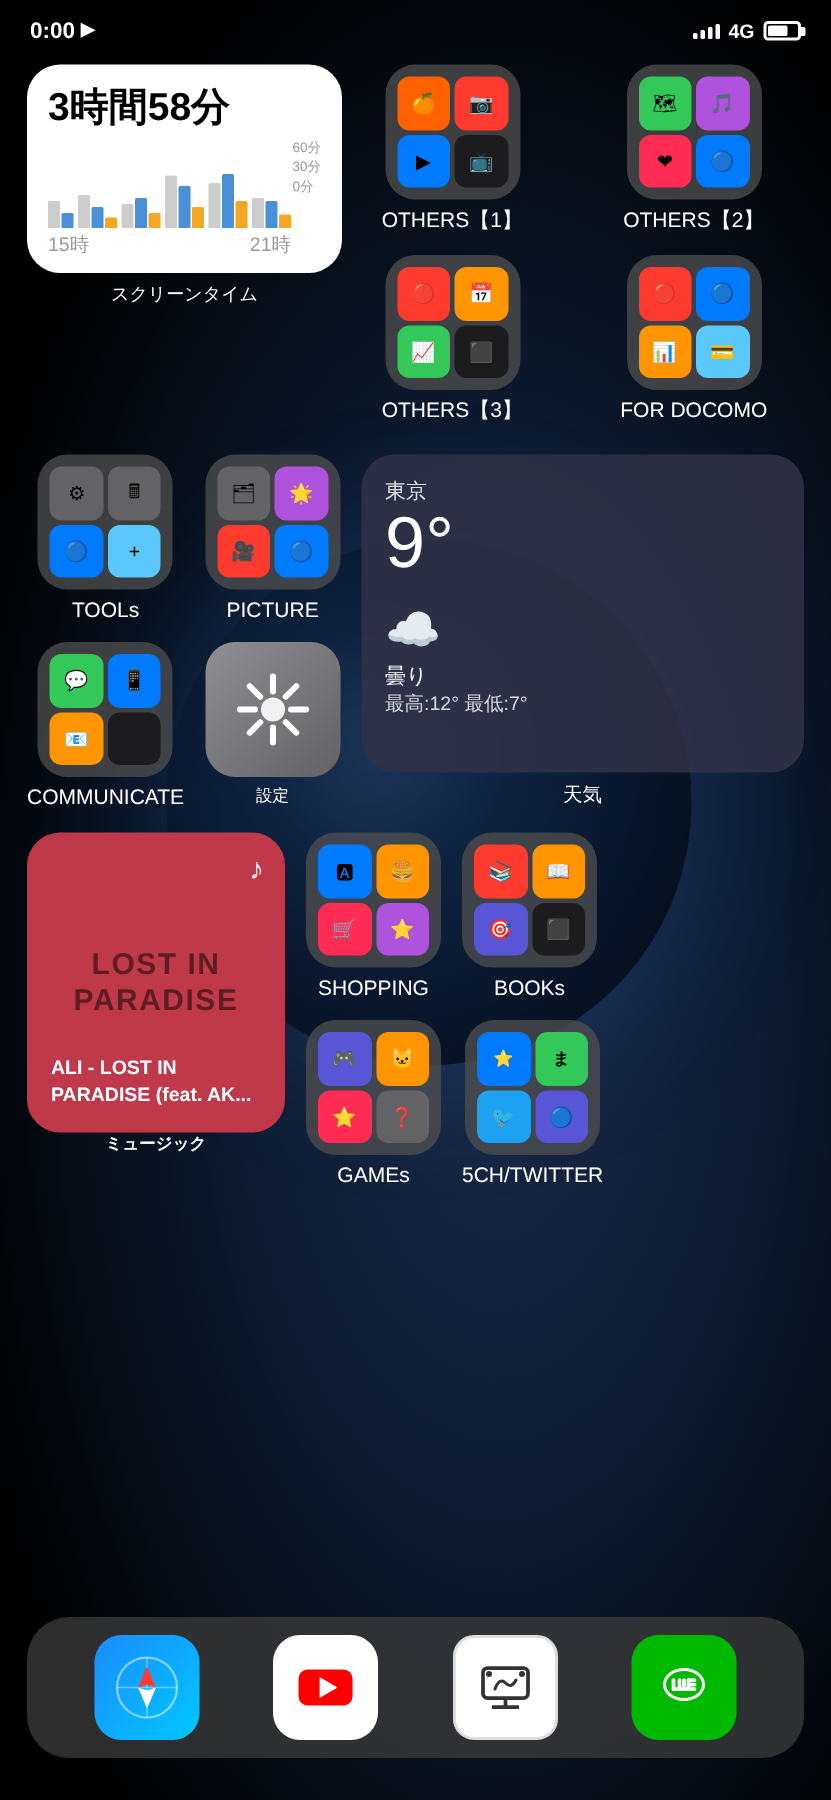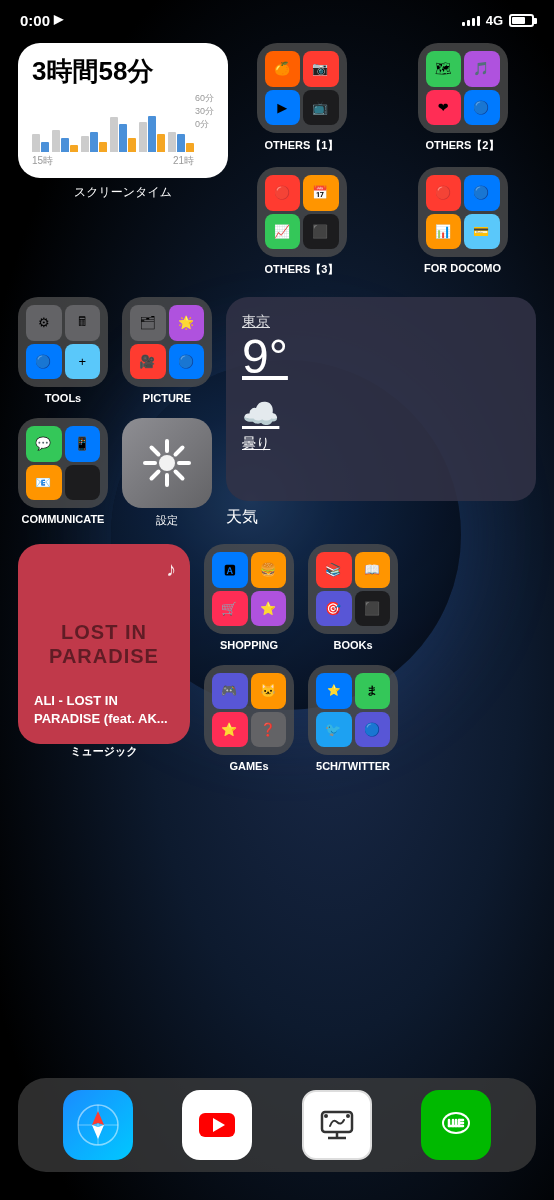--- a/index.html
+++ b/index.html
@@ -112,21 +112,21 @@
       align-items: flex-end;
       gap: 1px;
     }
     .chart-bar {
       border-radius: 1px 1px 0 0;
       width: 8px;
     }
     .st-time-labels {
       display: flex;
       justify-content: space-between;
-      font-size: 10px;
+      font-size: 13px;
       color: #999;
       margin-top: 2px;
       padding-right: 20px;
     }
     .widget-label {
       text-align: center;
       color: #fff;
       font-size: 12px;
       margin-top: 6px;
     }
@@ -157,23 +157,22 @@
     }
     .folder-app {
       border-radius: 8px;
       display: flex;
       align-items: center;
       justify-content: center;
       font-size: 13px;
     }
     .folder-label {
       color: #fff;
-      font-size: 11px;
+      font-size: 14px;
       text-align: center;
-      font-weight: bold;
     }
 
     .app-item {
       display: flex;
       flex-direction: column;
       align-items: center;
       gap: 5px;
       width: 90px;
     }
     .app-icon {
@@ -193,31 +192,30 @@
       text-align: left;
     }
 
     
     .weather-widget {
       background: rgba(50,50,70,0.85);
       border-radius: 22px;
       padding: 16px;
       flex: 1;
       color: #fff;
-      text-decoration: underline;
     }
     .weather-city { font-size: 14px; opacity: 0.85; }
     .weather-temp { font-size: 48px; font-weight: 300; line-height: 1.1; }
     .weather-icon-row { margin: 12px 0 4px; font-size: 30px; }
     .weather-desc { font-size: 14px; }
     .weather-range { font-size: 13px; opacity: 0.8; }
     .weather-label {
       color: #fff;
-      font-size: 16px;
-      text-align: left;
+      font-size: 13px;
+      text-align: center;
       margin-top: 6px;
     }
 
     
     .row4 {
       display: flex;
       gap: 14px;
       align-items: flex-start;
       margin-bottom: 16px;
     }
@@ -494,20 +492,24 @@
         <div class="app-label">設定</div>
       </div>
     </div>
 
     <div style="flex:1;display:flex;flex-direction:column;">
       <div class="weather-widget">
         <div class="weather-city">東京</div>
         <div class="weather-temp">9°</div>
         <div class="weather-icon-row">☁️</div>
         <div class="weather-desc">曇り</div>
+        <div class="weather-range">
+          <span>最高:12°</span>
+          <span>最低:7°</span>
+        </div>
       </div>
       <div class="weather-label">天気</div>
     </div>
   </div>
 
   <div class="row4">
 
     <div style="display:flex;flex-direction:column;align-items:center;">
       <div class="music-widget">
         <div class="music-bg-text">LOST IN<br>PARADISE</div>

